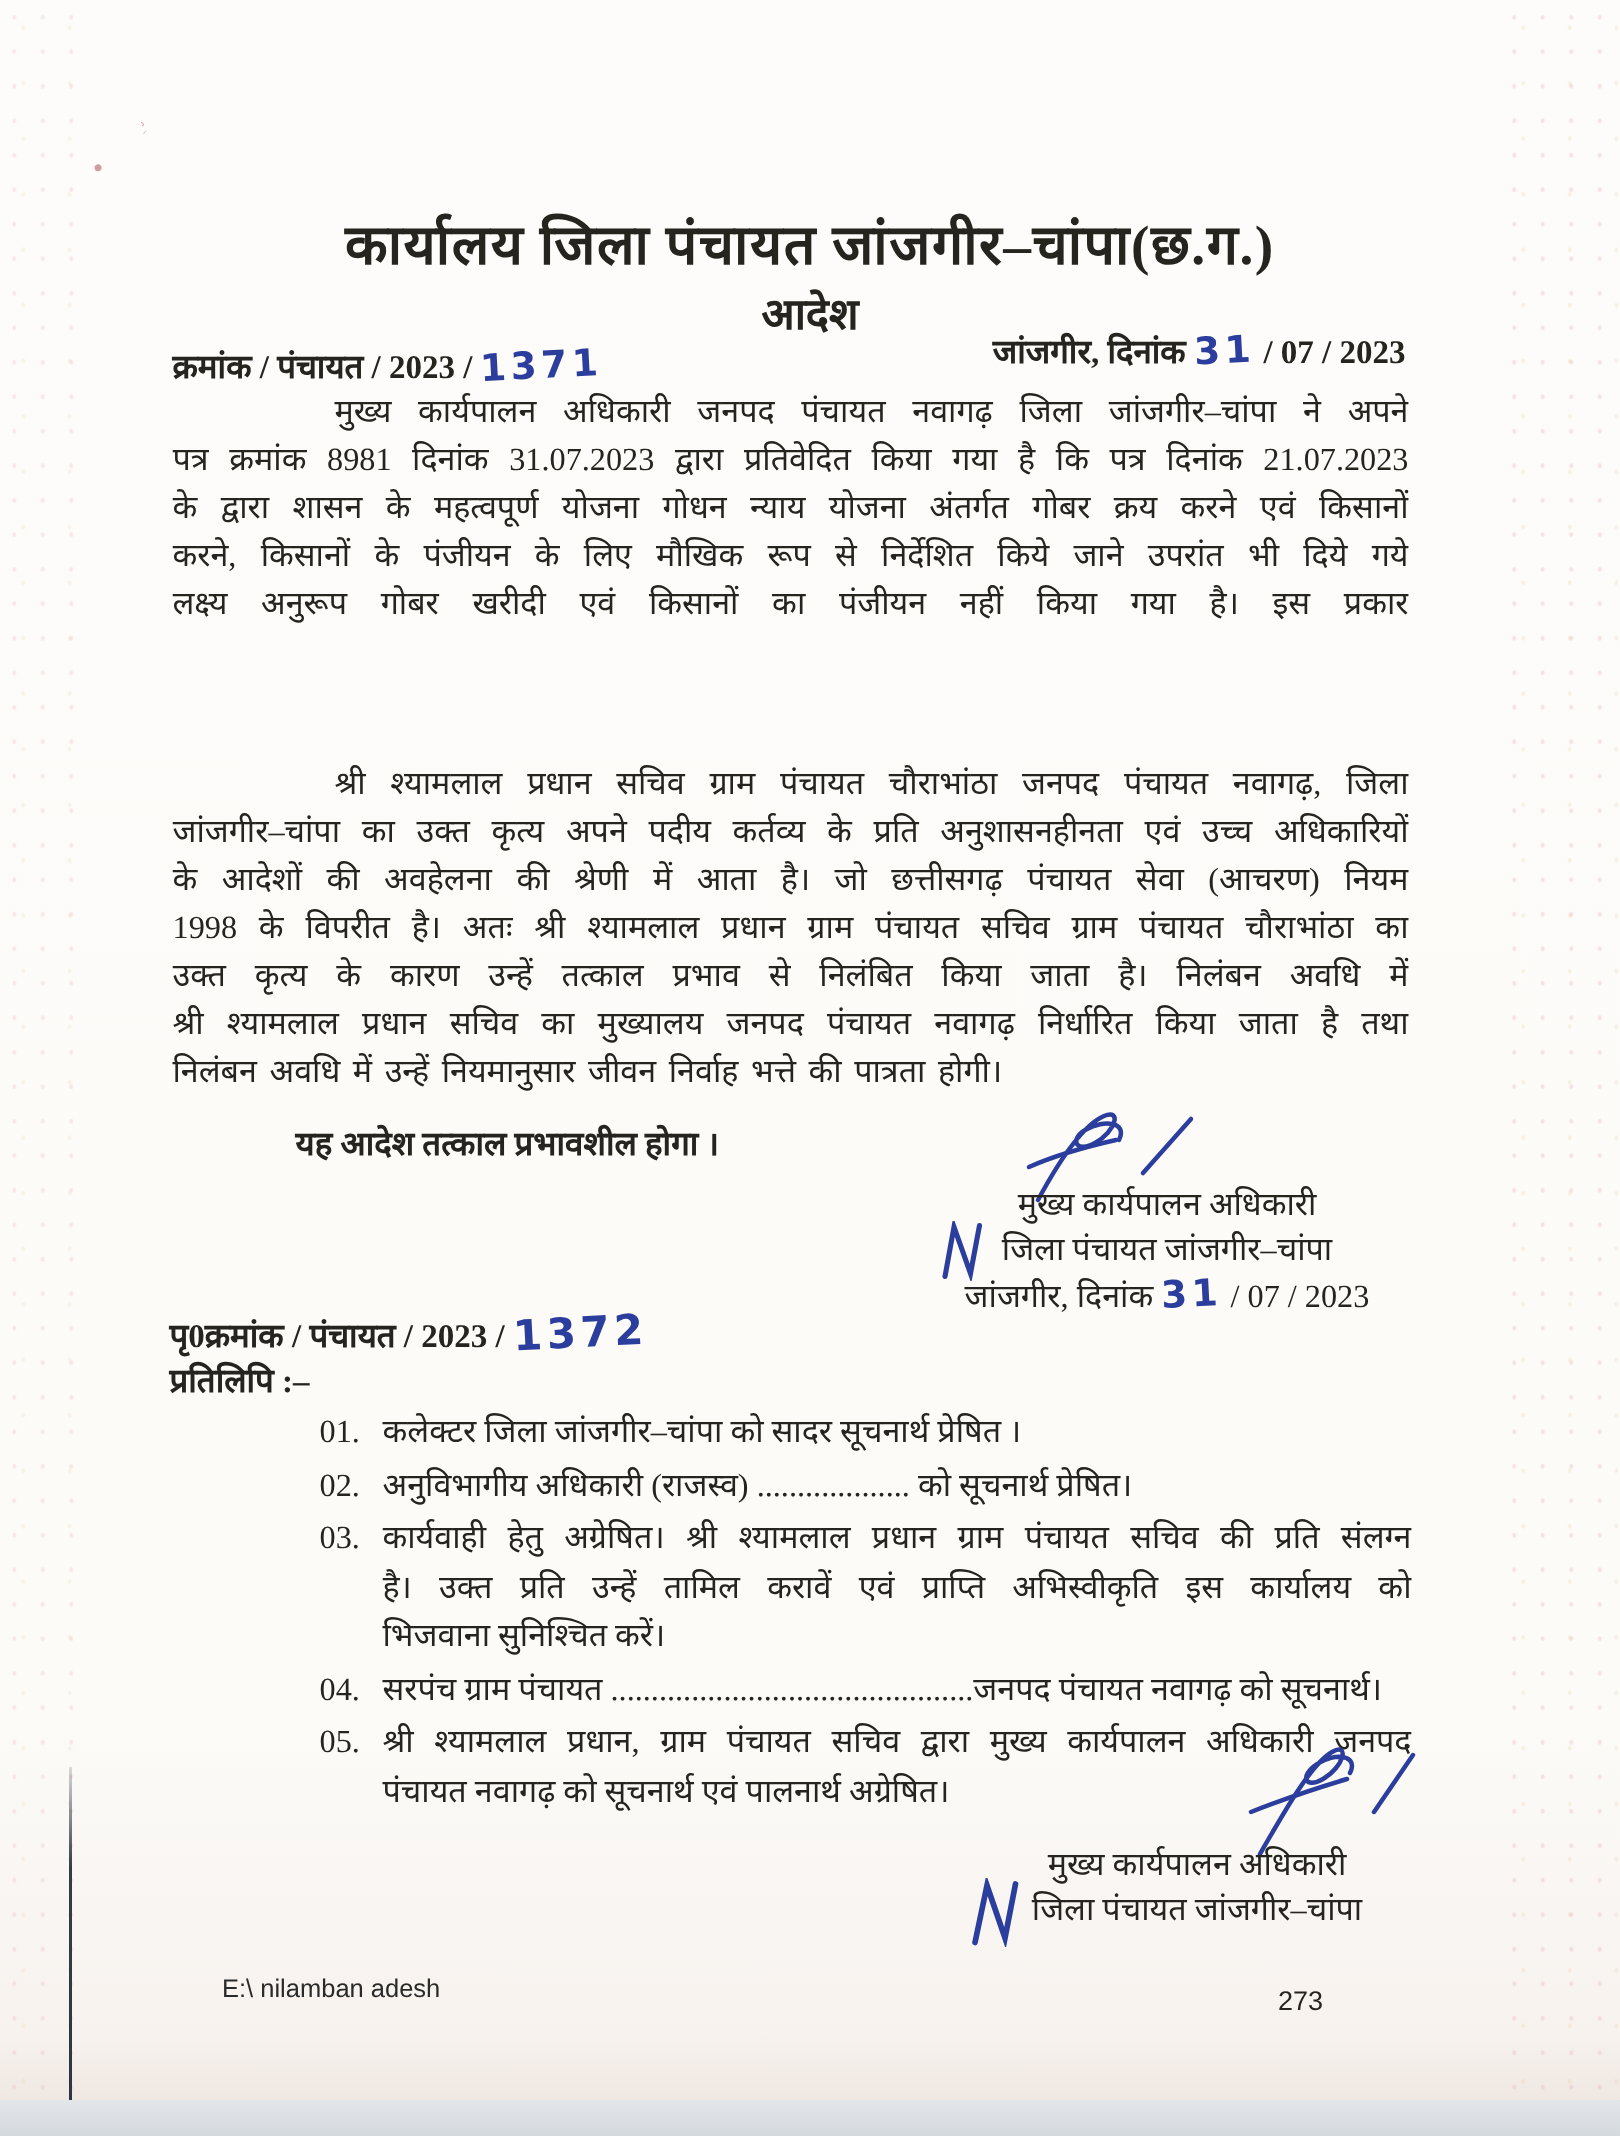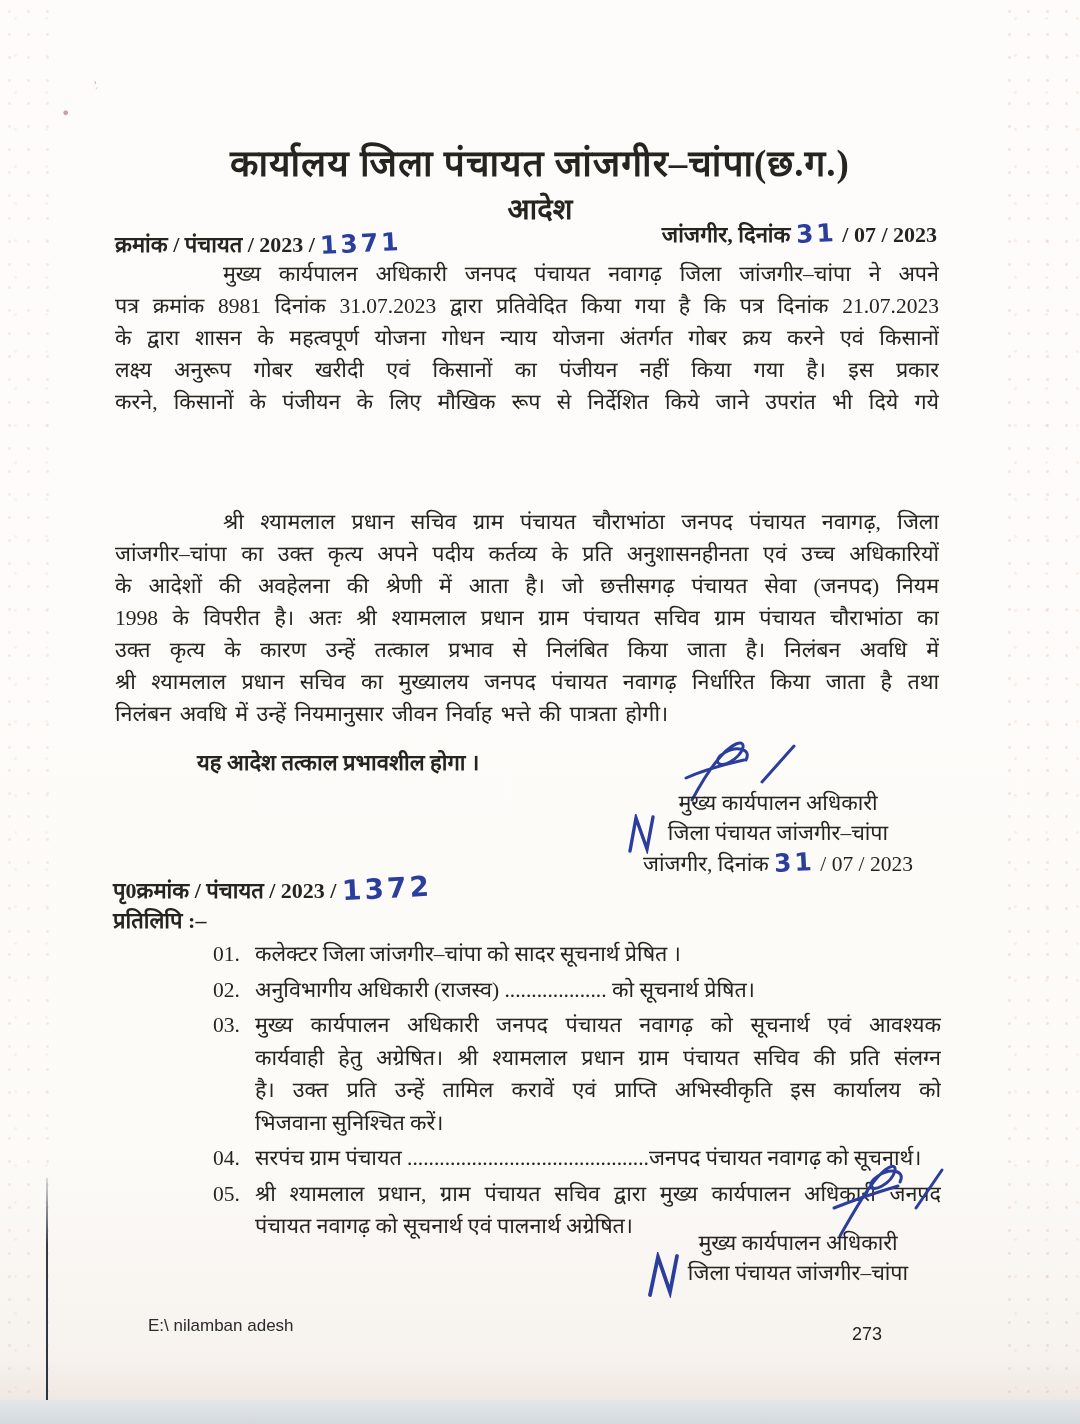--- a/index.html
+++ b/index.html
@@ -83,28 +83,28 @@
       <span>जांजगीर, दिनांक</span>
       <span class="hand">31</span>
       <span>/ 07 / 2023</span>
     </div>
   </div>
 
   <div class="para p1">
     <div class="line just indent">मुख्य कार्यपालन अधिकारी जनपद पंचायत नवागढ़ जिला जांजगीर–चांपा ने अपने</div>
     <div class="line just">पत्र क्रमांक 8981 दिनांक 31.07.2023 द्वारा प्रतिवेदित किया गया है कि पत्र दिनांक 21.07.2023</div>
     <div class="line just">के द्वारा शासन के महत्वपूर्ण योजना गोधन न्याय योजना अंतर्गत गोबर क्रय करने एवं किसानों</div>
+    <div class="line just">करने, किसानों के पंजीयन के लिए मौखिक रूप से निर्देशित किये जाने उपरांत भी दिये गये</div>
     <div class="line just">लक्ष्य अनुरूप गोबर खरीदी एवं किसानों का पंजीयन नहीं किया गया है। इस प्रकार</div>
-    <div class="line just">करने, किसानों के पंजीयन के लिए मौखिक रूप से निर्देशित किये जाने उपरांत भी दिये गये</div>
   </div>
 
   <div class="para p2">
     <div class="line just indent">श्री श्यामलाल प्रधान सचिव ग्राम पंचायत चौराभांठा जनपद पंचायत नवागढ़, जिला</div>
     <div class="line just">जांजगीर–चांपा का उक्त कृत्य अपने पदीय कर्तव्य के प्रति अनुशासनहीनता एवं उच्च अधिकारियों</div>
-    <div class="line just">के आदेशों की अवहेलना की श्रेणी में आता है। जो छत्तीसगढ़ पंचायत सेवा (जनपद) नियम</div>
+    <div class="line just">के आदेशों की अवहेलना की श्रेणी में आता है। जो छत्तीसगढ़ पंचायत सेवा (आचरण) नियम</div>
     <div class="line just">1998 के विपरीत है। अतः श्री श्यामलाल प्रधान ग्राम पंचायत सचिव ग्राम पंचायत चौराभांठा का</div>
     <div class="line just">उक्त कृत्य के कारण उन्हें तत्काल प्रभाव से निलंबित किया जाता है। निलंबन अवधि में</div>
     <div class="line just">श्री श्यामलाल प्रधान सचिव का मुख्यालय जनपद पंचायत नवागढ़ निर्धारित किया जाता है तथा</div>
     <div class="line">निलंबन अवधि में उन्हें नियमानुसार जीवन निर्वाह भत्ते की पात्रता होगी।</div>
   </div>
 
   <div class="effect">यह आदेश तत्काल प्रभावशील होगा  ।</div>
 
   <svg class="sig-svg" style="left:678px;top:736px;" width="130" height="72" viewBox="0 0 130 72">
     <g fill="none" stroke="#2b3e9d" stroke-width="3" stroke-linecap="round">
@@ -144,21 +144,20 @@
     </div>
     <div class="copy-item">
       <div class="copy-no">02.</div>
       <div class="copy-text">
           <div class="line">अनुविभागीय अधिकारी (राजस्व) ................... को सूचनार्थ प्रेषित।</div>
         </div>
     </div>
     <div class="copy-item">
       <div class="copy-no">03.</div>
       <div class="copy-text">
-        <div class="line just">मुख्य कार्यपालन अधिकारी जनपद पंचायत नवागढ़ को सूचनार्थ एवं आवश्यक</div>
         <div class="line just">कार्यवाही हेतु अग्रेषित। श्री श्यामलाल प्रधान ग्राम पंचायत सचिव की प्रति संलग्न</div>
         <div class="line just">है। उक्त प्रति उन्हें तामिल करावें एवं प्राप्ति अभिस्वीकृति इस कार्यालय को</div>
         <div class="line">भिजवाना सुनिश्चित करें।</div>
       </div>
     </div>
     <div class="copy-item">
       <div class="copy-no">04.</div>
       <div class="copy-text">
           <div class="line">सरपंच ग्राम पंचायत .............................................जनपद पंचायत नवागढ़ को सूचनार्थ।</div>
         </div>

